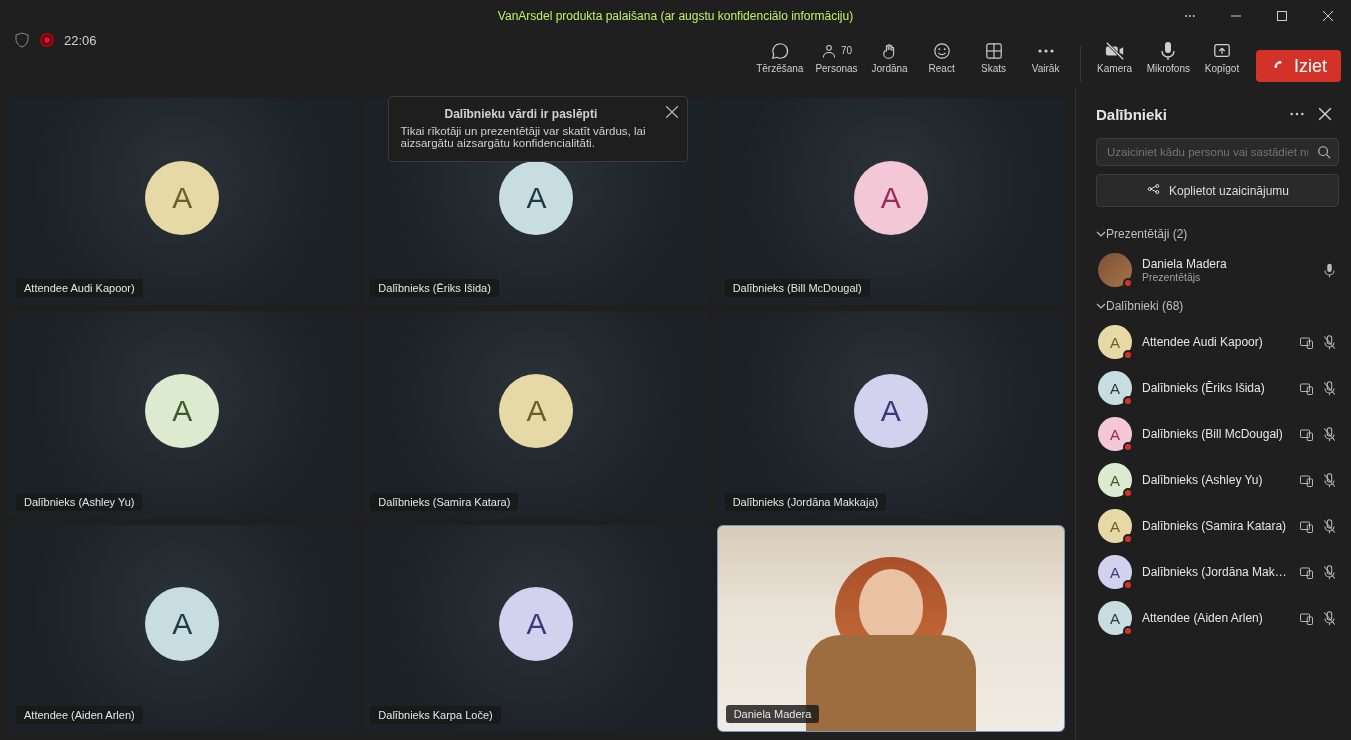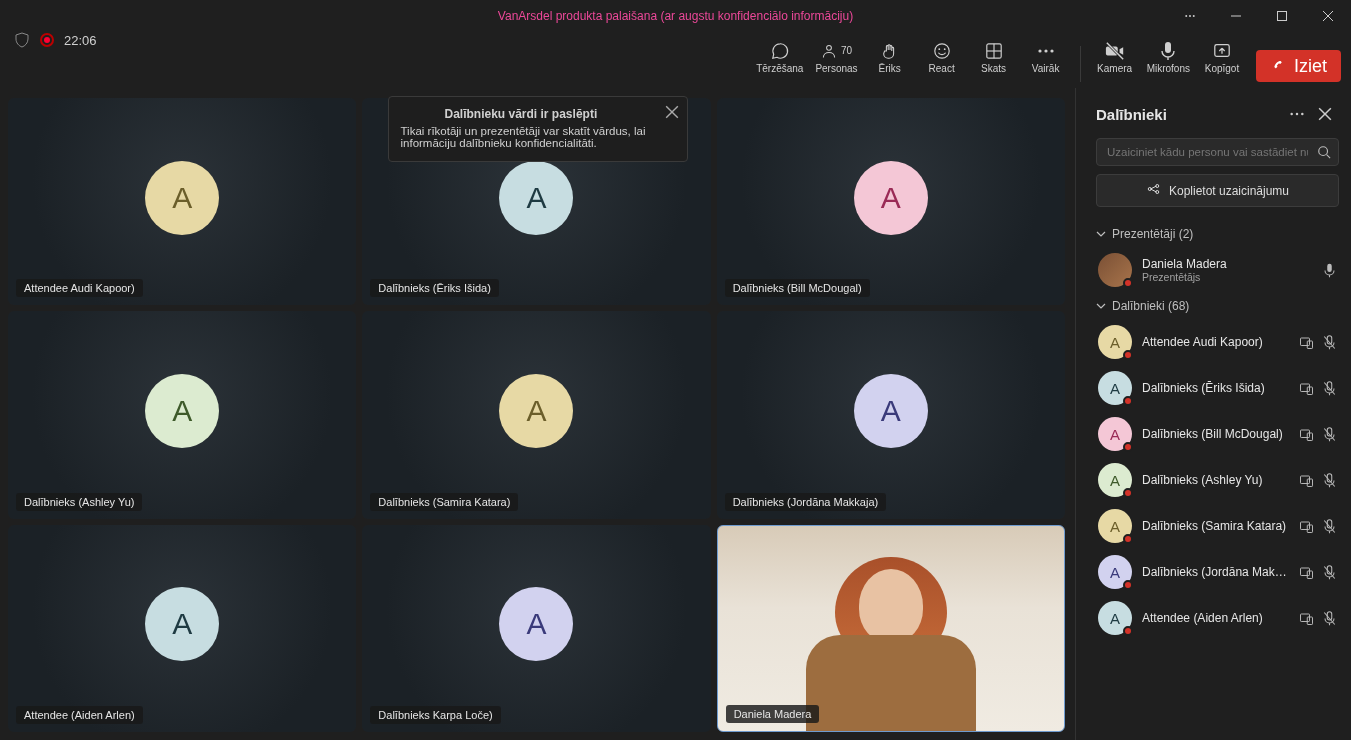--- a/index.html
+++ b/index.html
@@ -1,20 +1,20 @@
 <!DOCTYPE html>
 <html><head>
 <meta charset="utf-8">
 <style>
   * { box-sizing: border-box; margin: 0; padding: 0; }
   html, body { width: 1351px; height: 740px; font-family: "Segoe UI", Arial, sans-serif; background:#000; overflow:hidden; }
   body { background:#1f1f1f; color:#e5e5e5; font-size:12px; position:relative; }
 
   
-  .titlebar { height:32px; display:flex; align-items:center; justify-content:center; position:relative; color:#ec4899; }
+  .titlebar { height:32px; display:flex; align-items:center; justify-content:center; position:relative; color:#bef264; }
   .titlebar .title { font-size:12px; }
   .titlebar .right { position:absolute; right:0; top:0; display:flex; align-items:center; height:100%; }
   .winbtn { width:46px; height:32px; display:flex; align-items:center; justify-content:center; color:#ccc; }
   .winbtn svg { width:12px; height:12px; }
   .dots { width:46px; display:flex; align-items:center; justify-content:center; color:#ccc; }
 
   
   .toolbar { height:56px; display:flex; align-items:flex-start; padding:0 10px; }
   .tb-left { display:flex; align-items:center; gap:10px; margin-left:4px; }
   .shield { width:16px; height:16px; color:#888; }
@@ -53,21 +53,21 @@
 
   
   .panel { width:276px; background:#1f1f1f; border-left:1px solid #333; padding:12px 12px 4px 20px; display:flex; flex-direction:column;}
   .panel-head { display:flex; align-items:center; margin-bottom:10px; }
   .panel-head h3{flex:1; font-size:15px; font-weight:600;}
   .panel-head .icn{ width:28px; height:28px; display:flex; align-items:center; justify-content:center; color:#ccc;}
   .search { position:relative; margin-bottom:8px;}
   .search input{ width:100%; background:#2a2a2a; border:1px solid #3c3c3c; border-radius:4px; padding:7px 30px 7px 10px; color:#ddd; font-size:11.5px;}
   .search svg{position:absolute; right:8px; top:7px; width:14px; height:14px; color:#bbb;}
   .sharebtn{ width:100%; background:#2a2a2a; border:1px solid #3c3c3c; border-radius:4px; padding:8px 10px; color:#ddd; font-size:12px; display:flex; align-items:center; justify-content:center; gap:8px; margin-bottom:14px;}
-  .section-h{display:flex; align-items:center; gap:6px; color:#bfbfbf; font-size:12px; margin:6px 0 6px 0;}
+  .section-h{display:flex; align-items:center; color:#bfbfbf; font-size:12px; margin:6px 0 6px 0;}
   .caret{width:10px;height:10px;}
   .part-item{display:flex; align-items:center; padding:6px 2px; gap:10px;}
   .mini-av{width:34px;height:34px;border-radius:50%; display:flex;align-items:center;justify-content:center; font-size:15px; position:relative;}
   .presence{position:absolute; right:-1px; bottom:-1px; width:10px; height:10px; border-radius:50%; background:#d33228; border:2px solid #1f1f1f;}
   .p-meta{flex:1; min-width:0;}
   .p-name{font-size:12px; color:#e6e6e6; white-space:nowrap; overflow:hidden; text-overflow:ellipsis;}
   .p-role{font-size:10.5px; color:#a0a0a0;}
   .p-icons{display:flex; gap:8px; color:#bbb;}
   .p-icons svg{width:15px;height:15px;}
   .plist{flex:1; overflow:hidden;}
@@ -133,21 +133,21 @@
           <span style="font-size:10px">70</span>
         </span>
         <span class="lbl">Personas</span>
       </div>
     <div class="tbtn">
         <span class="ico">
           <svg width="18" height="18" viewBox="0 0 20 20" fill="none">
             <path d="M6 10V5a1 1 0 112 0v4V4a1 1 0 112 0v5V5a1 1 0 112 0v5V7a1 1 0 112 0v6a5 5 0 01-5 5h-1a5 5 0 01-5-5l1-3z" stroke="currentColor" stroke-width="1.2"></path>
           </svg>
         </span>
-        <span class="lbl">Ēriks</span>
+        <span class="lbl">Jordāna</span>
       </div>
     <div class="tbtn">
         <span class="ico">
           <svg width="18" height="18" viewBox="0 0 20 20" fill="none">
             <circle cx="10" cy="10" r="8" stroke="currentColor" stroke-width="1.3"></circle>
             <circle cx="7" cy="8" r="1" fill="currentColor"></circle>
             <circle cx="13" cy="8" r="1" fill="currentColor"></circle>
             <path d="M6 12c1 1.5 2.5 2 4 2s3-.5 4-2" stroke="currentColor" stroke-width="1.3"></path>
           </svg>
         </span>
@@ -250,21 +250,21 @@
           <div class="person">
             <div class="hair"></div>
             <div class="head"></div>
             <div class="torso"></div>
           </div>
 <div class="namebadge">Daniela Madera</div>
         </div>
       </div>
     <div class="tooltip">
       <h4>Dalībnieku vārdi ir paslēpti</h4>
-      <div>Tikai rīkotāji un prezentētāji var skatīt vārdus, lai informāciju dalībnieku konfidencialitāti.</div>
+      <div>Tikai rīkotāji un prezentētāji var skatīt vārdus, lai aizsargātu aizsargātu konfidencialitāti.</div>
       <span class="x"><svg viewBox="0 0 12 12">
             <line x1="1" y1="1" x2="11" y2="11" stroke="currentColor" stroke-width="1.2"></line>
             <line x1="11" y1="1" x2="1" y2="11" stroke="currentColor" stroke-width="1.2"></line>
           </svg></span>
     </div>
   </div>
 
   <div class="panel">
     <div class="panel-head">
       <h3>Dalībnieki</h3>

